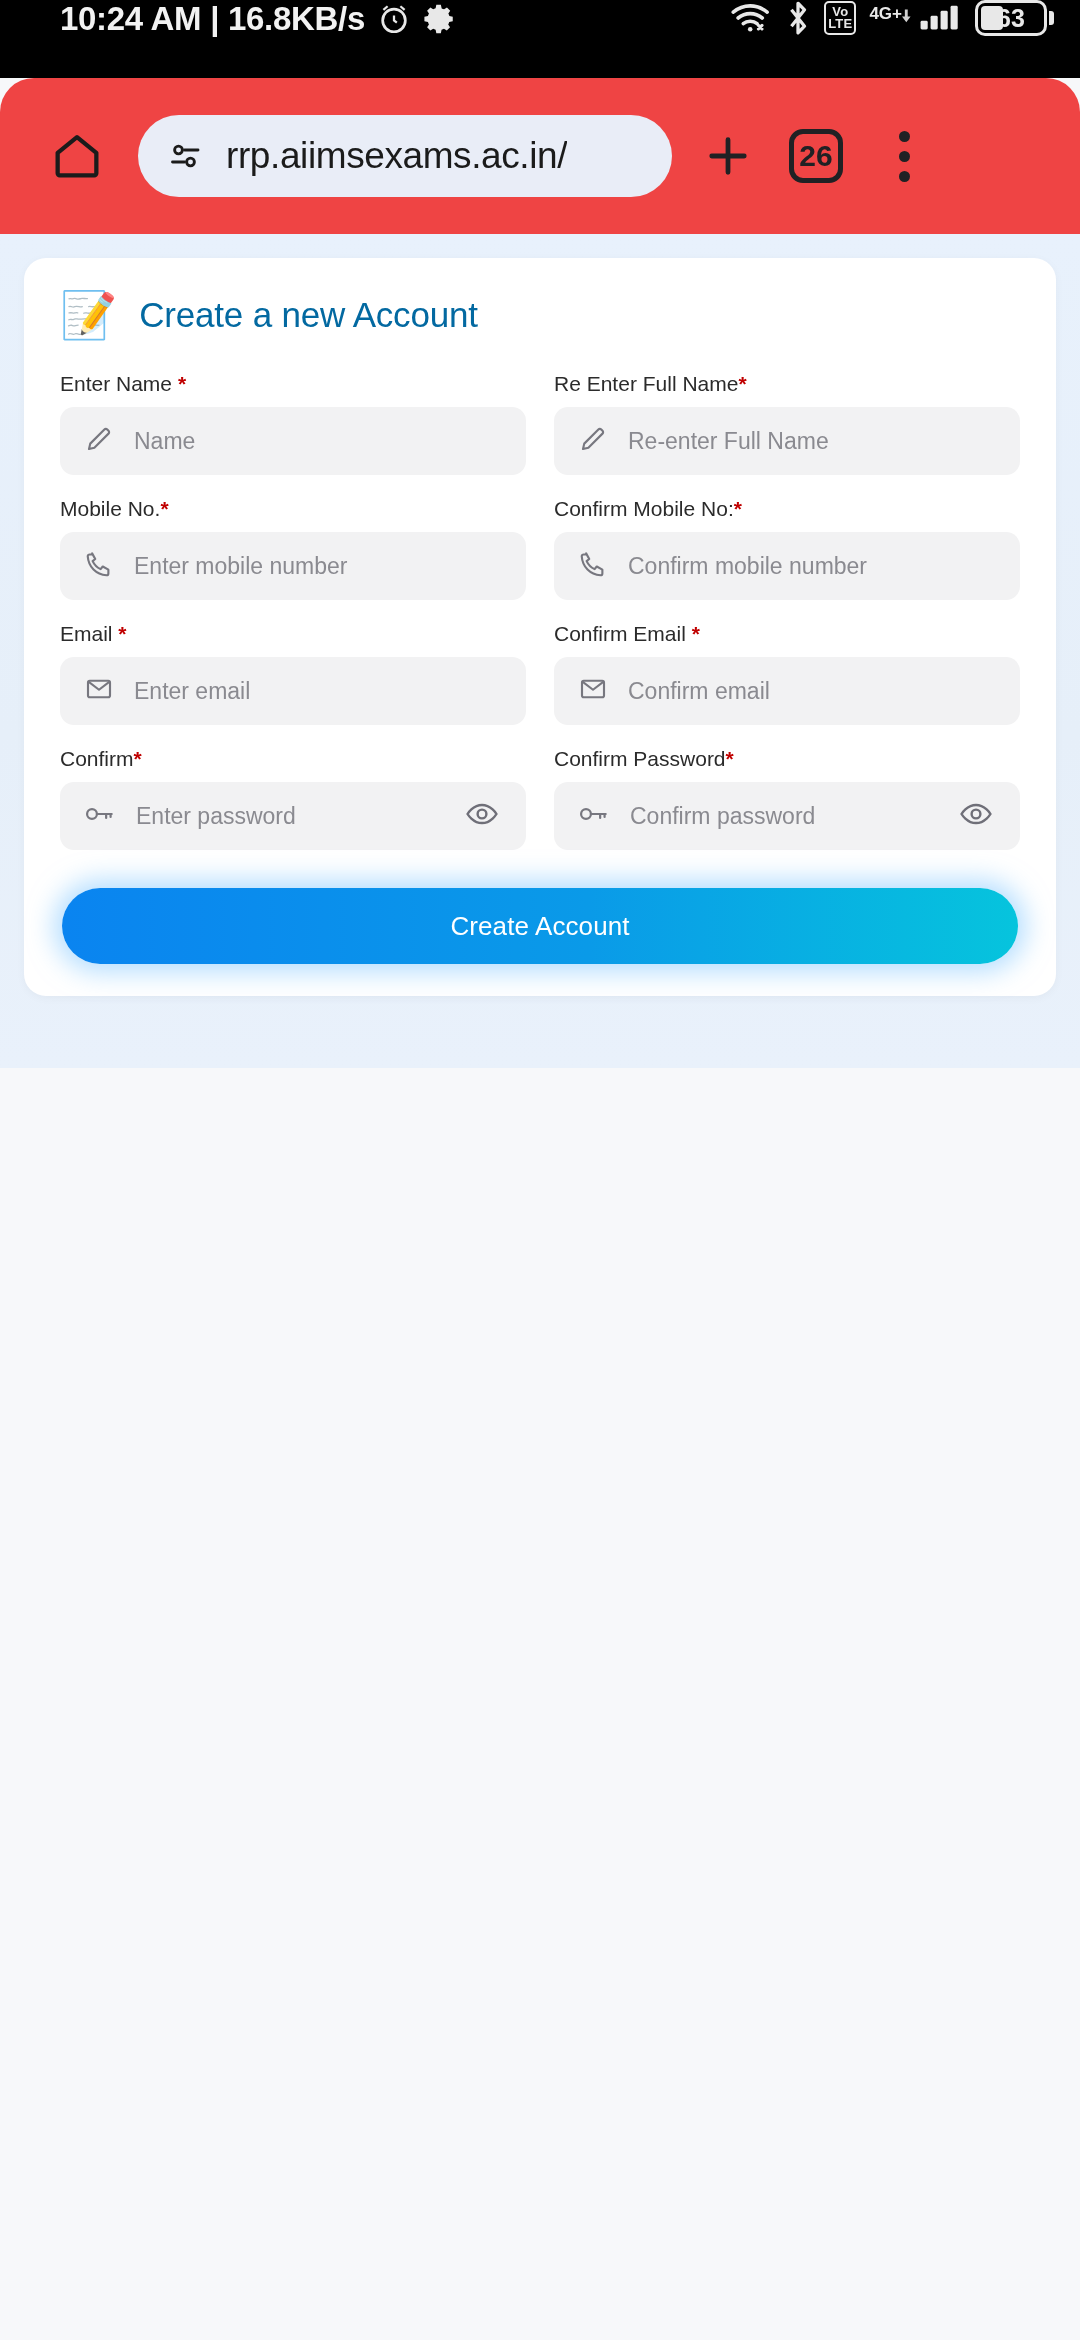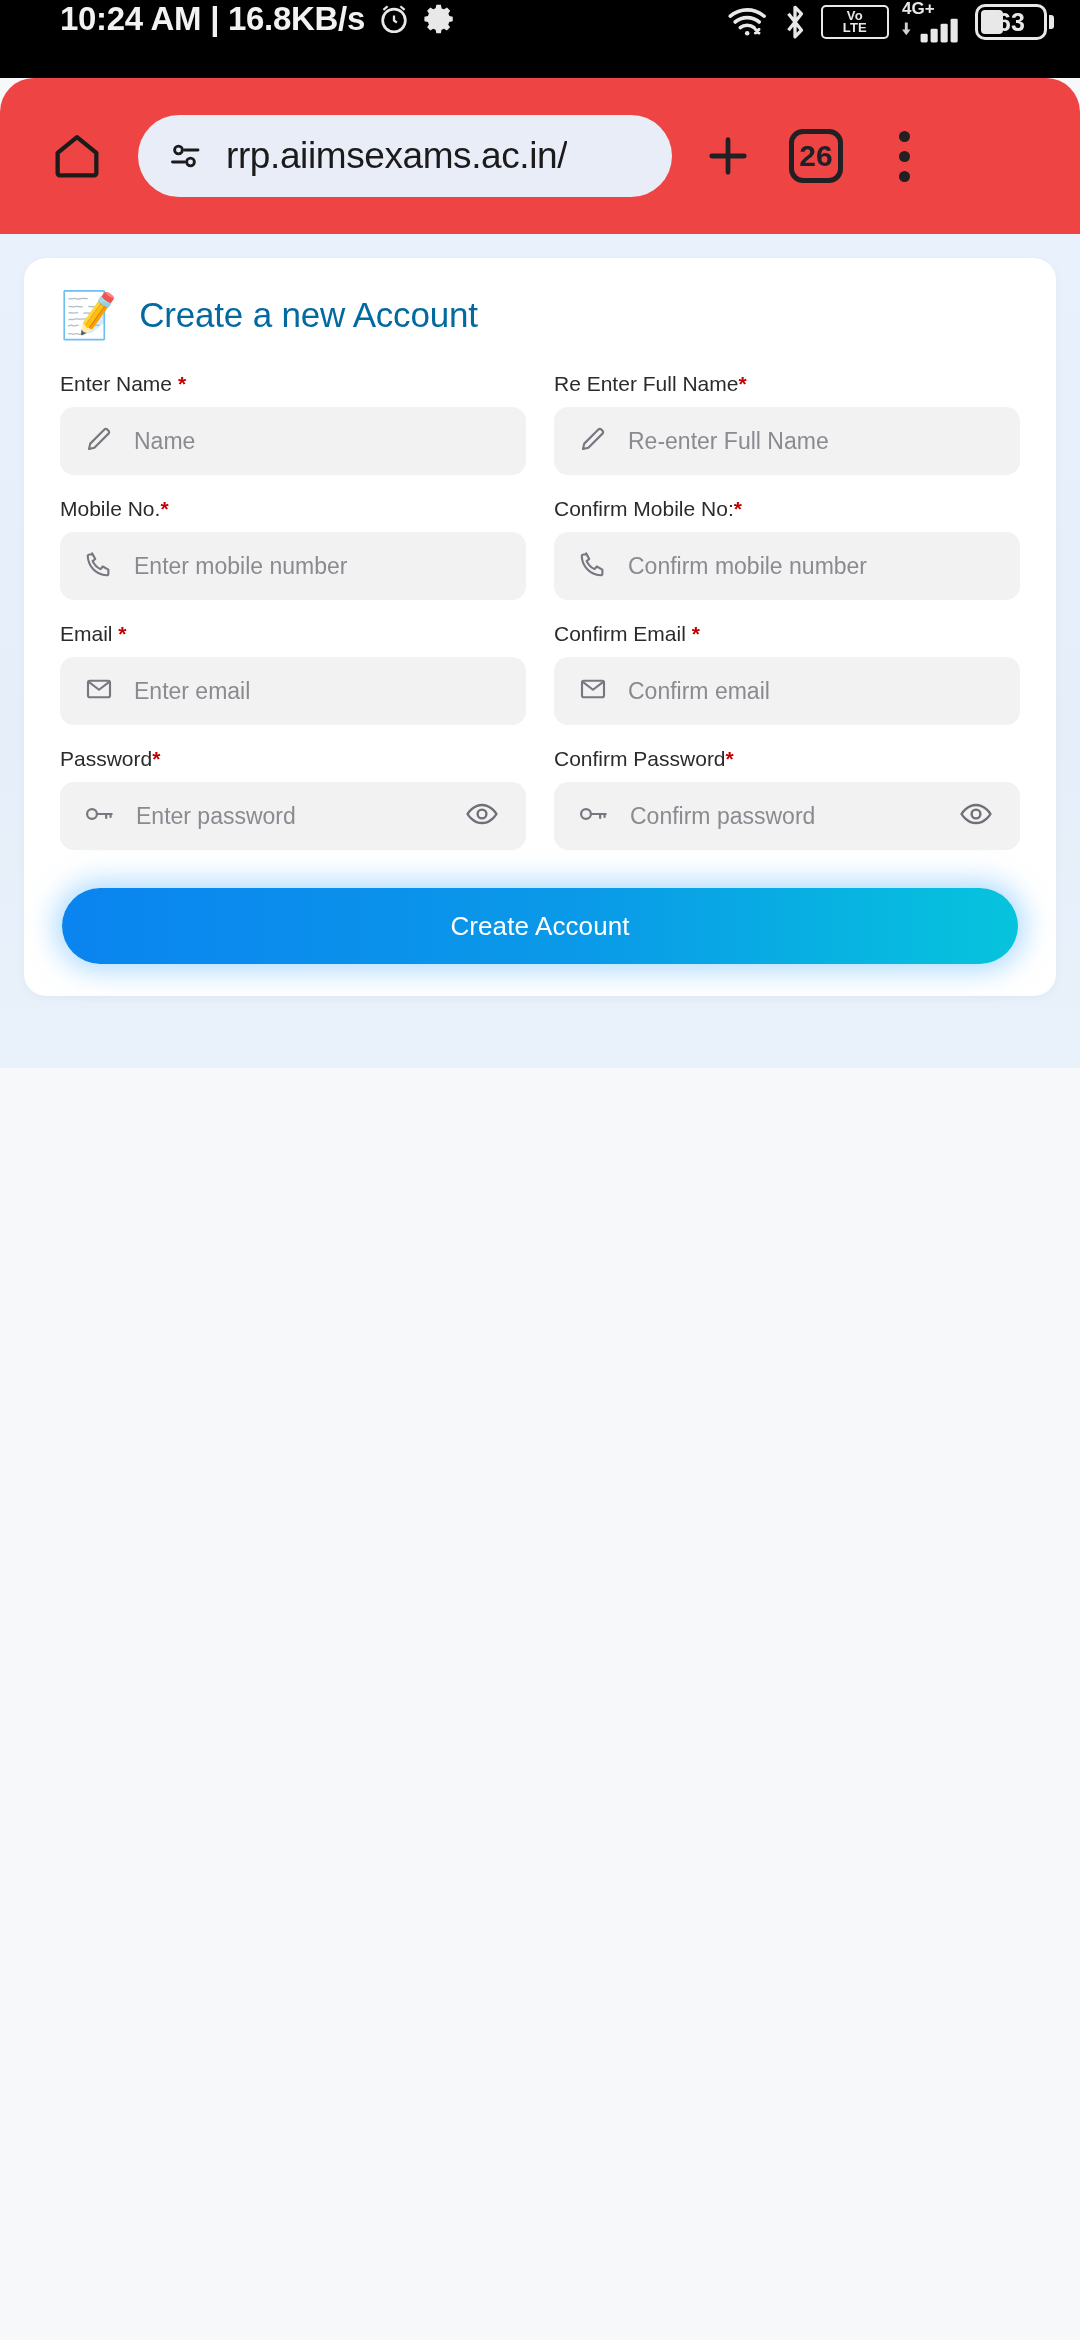--- a/index.html
+++ b/index.html
@@ -41,27 +41,27 @@
   }
   .ic { display: block; }
 
   .volte-box {
     border: 2.5px solid #e8e8e8;
     border-radius: 5px;
     color: #e8e8e8;
     font-size: 13px;
     font-weight: bold;
     line-height: 12px;
-    padding: 3px 20px;
+    padding: 3px 2px;
     text-align: center;
     letter-spacing: 0.2px;
   }
   .signal-wrap {
     display: flex;
-    flex-direction: column;
+    flex-direction: row;
     align-items: flex-start;
     justify-content: center;
   }
   .signal-top {
     color: #e8e8e8;
     font-size: 17px;
     font-weight: bold;
     line-height: 17px;
     margin-bottom: 1px;
   }
@@ -422,21 +422,21 @@
           <div class="field-label"><span>Confirm Email</span> <span class="req">*</span></div>
           <div class="input-shell">
             <span><svg width="30" height="30" viewBox="0 0 24 24" fill="none" stroke="#77777f" stroke-width="1.7" stroke-linejoin="round">
                 <rect x="3.2" y="5.4" width="17.6" height="13.2" rx="1.4"></rect>
                 <path d="M3.8 6.3 12 12.6l8.2-6.3"></path>
               </svg></span>
             <span class="input-ph">Confirm email</span>
           </div>
         </div>
         <div>
-          <div class="field-label"><span>Password</span><span class="req">*</span></div>
+          <div class="field-label"><span>Confirm</span><span class="req">*</span></div>
           <div class="input-shell">
             <span><svg width="32" height="32" viewBox="0 0 26 24" fill="none" stroke="#77777f" stroke-width="1.8" stroke-linecap="round">
                 <circle cx="6.5" cy="12" r="4"></circle>
                 <path d="M10.5 12h12"></path>
                 <path d="M18 12v3.2"></path>
                 <path d="M21.6 12v2.4"></path>
               </svg></span>
             <span class="input-ph">Enter password</span>
             <span class="eye-btn">
               <span><svg width="34" height="34" viewBox="0 0 24 24" fill="none" stroke="#6f6f78" stroke-width="1.7">

